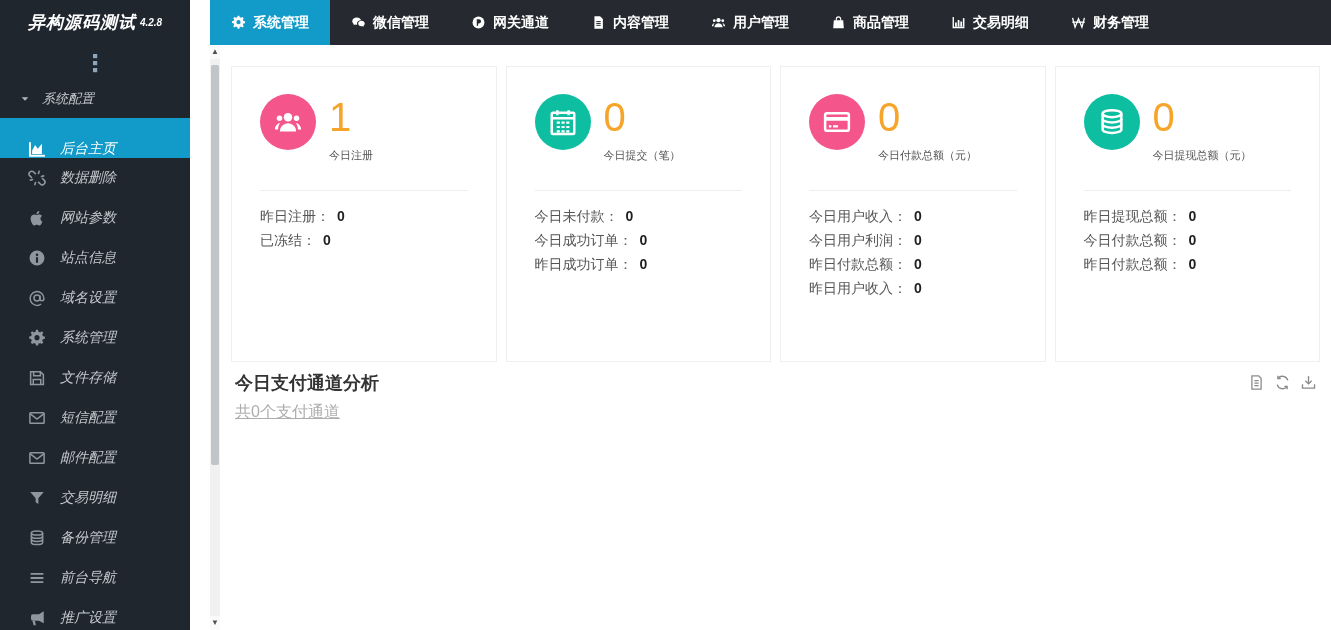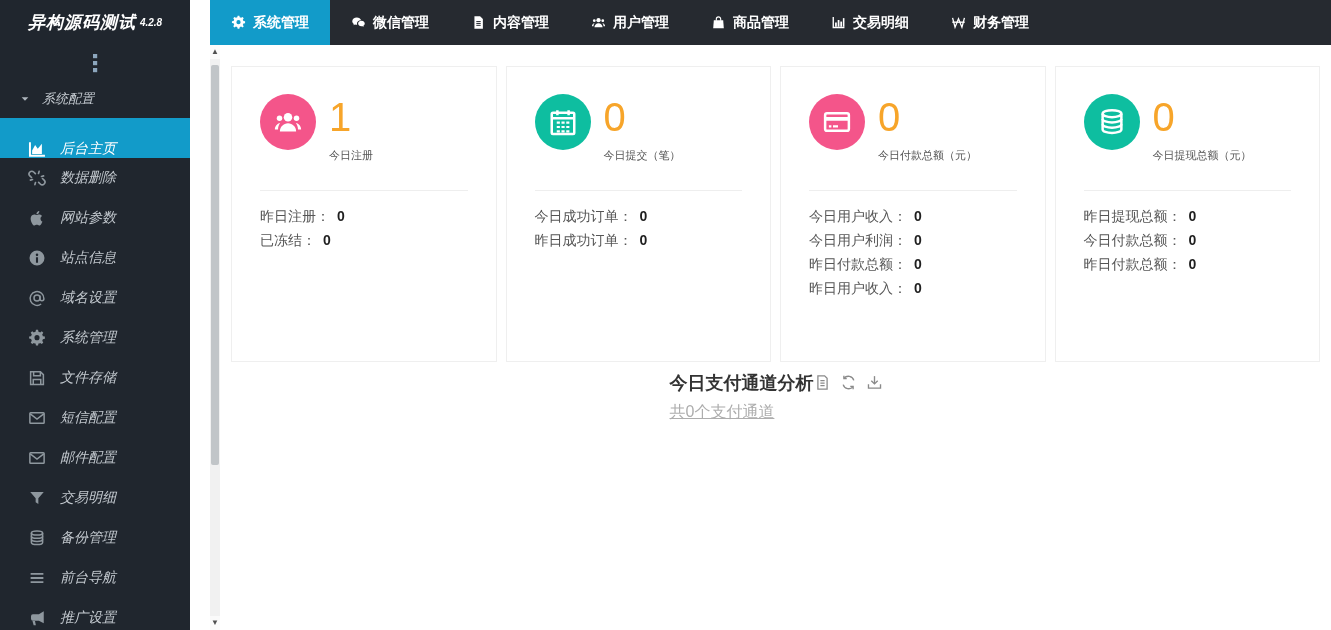--- a/index.html
+++ b/index.html
@@ -46,21 +46,21 @@
     display:flex; align-items:center; justify-content:center; }
   .circle svg { width:30px; height:30px; }
   .nb { margin-left:13px; }
   .card-value { font-size:40px; line-height:46px; color:#F7A52A; }
   .card-label { font-size:11px; color:#555; margin-top:8px; white-space:nowrap; }
   .card-hr { border-top:1px solid #EEE; margin-top:27px; }
   .card-rows { margin-top:13px; }
   .card-row { font-size:14px; color:#555; line-height:24px; }
   .card-row b { color:#1F1F1F; margin-left:7px; }
 
-  .panel-head { display:flex; justify-content:center; align-items:flex-start; padding:9px 14px 0 15px; }
+  .panel-head { display:flex; justify-content:space-between; align-items:flex-start; padding:9px 14px 0 15px; }
   .panel-title { font-size:18px; font-weight:bold; color:#333; }
   .panel-sub { font-size:16px; color:#ADADAD; margin-top:7px;text-decoration:underline; }
   .tools { display:flex; gap:9px; padding-top:3px; color:#8A8A8A; }
   .tool { cursor:pointer; }
   .tool svg { width:17px; height:17px; }
 </style>
 </head>
 <body>
 
 <div class="sidebar">
@@ -216,20 +216,29 @@
       <span>系统管理</span>
     </div>
     <div class="nav-tab">
       <span class="nico">
         <svg viewBox="0 0 24 24" fill="currentColor">
           <path d="M9.3 4C5.3 4 2 6.6 2 9.8c0 1.8 1 3.4 2.6 4.4l-.7 2.1 2.5-1.3c.9.3 1.9.4 2.9.4h.5c-.2-.5-.3-1.1-.3-1.7 0-2.9 2.8-5.2 6.3-5.2h.4C15.5 6 12.7 4 9.3 4z"></path>
           <path d="M22 13.7c0-2.4-2.4-4.4-5.3-4.4s-5.3 2-5.3 4.4 2.4 4.4 5.3 4.4c.6 0 1.2-.1 1.7-.3l2 1.1-.5-1.7c1.3-.8 2.1-2.1 2.1-3.5z"></path>
         </svg>
       </span>
       <span>微信管理</span>
+    </div>
+    <div class="nav-tab">
+      <span class="nico">
+        <svg viewBox="0 0 24 24">
+          <circle cx="12" cy="12" r="9.5" fill="currentColor"></circle>
+          <path d="M9.2 6.8h3.6a3.3 3.3 0 0 1 0 6.6h-1.4v3.8H9.2z" fill="#262A30"></path>
+        </svg>
+      </span>
+      <span>网关通道</span>
     </div>
     <div class="nav-tab">
       <span class="nico">
         <svg viewBox="0 0 24 24">
           <path d="M5.5 2h9L19 6.5V22H5.5z" fill="currentColor"></path>
           <path d="M8.5 10.5h7M8.5 13.5h7M8.5 16.5h7" stroke="#262A30" stroke-width="1.6" fill="none"></path>
         </svg>
       </span>
       <span>内容管理</span>
     </div>
@@ -318,20 +327,21 @@
               <path d="M7 12.5h2.5M10.8 12.5h2.5M14.6 12.5h2.5M7 16h2.5M10.8 16h2.5M14.6 16h2.5M7 19.5h2.5M10.8 19.5h2.5M14.6 19.5h2.5" stroke-width="1.7"></path>
             </svg>
           </div>
           <div class="nb">
             <div class="card-value">0</div>
             <div class="card-label">今日提交（笔）</div>
           </div>
         </div>
         <div class="card-hr"></div>
         <div class="card-rows">
+          <div class="card-row"><span>今日未付款：</span><b>0</b></div>
           <div class="card-row"><span>今日成功订单：</span><b>0</b></div>
           <div class="card-row"><span>昨日成功订单：</span><b>0</b></div>
         </div>
       </div>
       <div class="card">
         <div class="card-top">
           <div class="circle" style="background:#F4558A">
             <svg viewBox="0 0 24 24" fill="none" stroke="currentColor" stroke-width="2">
               <rect x="2.5" y="5" width="19" height="14" rx="1.5"></rect>
               <path d="M2.5 9.5h19" stroke-width="3"></path>

